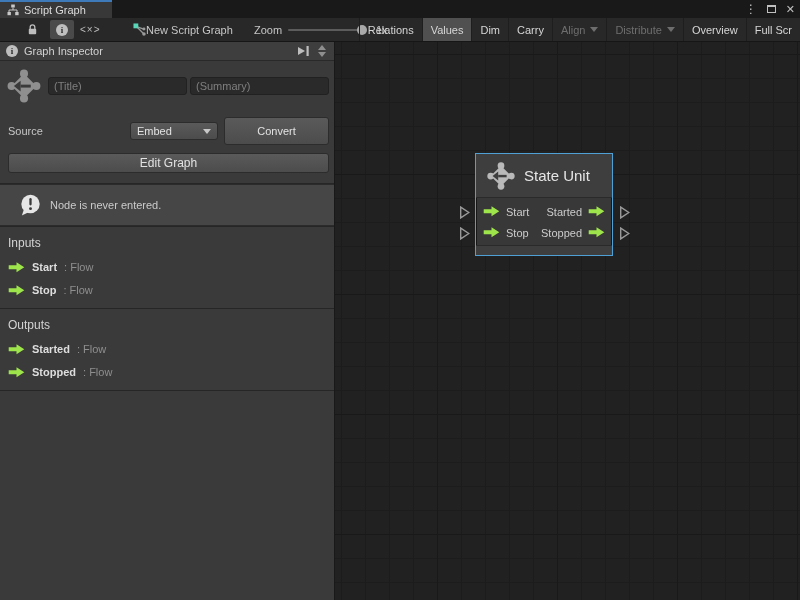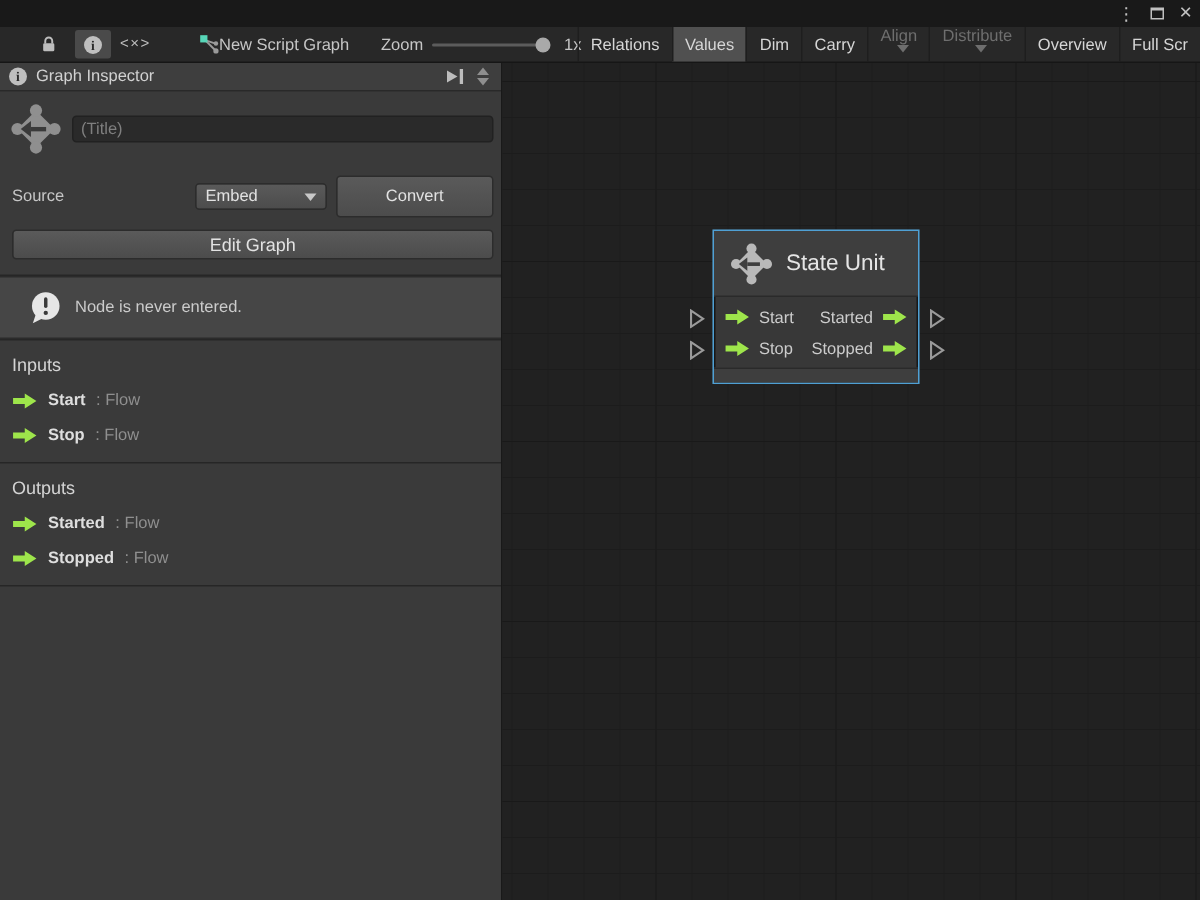--- a/index.html
+++ b/index.html
@@ -20,21 +20,21 @@
   .toolbar { height:24px; background:#282828; border-bottom:1px solid #161616; position:relative; flex:0 0 24px; }
   .tb-item { position:absolute; top:0; height:23px; display:flex; align-items:center; }
   .tb-btn-active { background:#4a4a4a; border-radius:2px; padding:0 6px; top:2px; height:19px; }
   .tb-code { color:#bdbdbd; font-size:10px; letter-spacing:1px; }
   .tb-label { color:#c6c6c6; }
   .tb-track { top:11px; height:2px; background:#5c5c5c; border-radius:1px; }
   .tb-handle { top:7px; width:10px; height:10px; border-radius:50%; background:#a9a9a9; }
   .tb-right { position:absolute; right:0; top:0; height:23px; display:flex; align-items:stretch; }
   .tb-right .rbtn { display:flex; align-items:center; padding:0 8px; border-left:1px solid #1e1e1e; color:#d6d6d6; white-space:nowrap; }
   .tb-right .rbtn.active { background:#505050; }
-  .tb-right .rbtn.disabled { color:#6e6e6e;flex-direction:column; }
+  .tb-right .rbtn.disabled { color:#6e6e6e; }
   .caret { display:inline-block; margin-left:5px; width:0; height:0; border-left:4px solid transparent; border-right:4px solid transparent; border-top:5px solid #6e6e6e; }
 
   
   .main { flex:1; display:flex; min-height:0; }
 
   
   .inspector { width:335px; flex:0 0 335px; background:#3a3a3a; border-right:1px solid #191919; display:flex; flex-direction:column; }
   .insp-header { height:19px; background:#3e3e3e; border-bottom:1px solid #292929; display:flex; align-items:center; padding:0 6px; gap:6px; }
   .insp-title { color:#d2d2d2; flex:1; }
   .info-badge { width:12px; height:12px; border-radius:50%; background:#bfbfbf; color:#2b2b2b; font-weight:bold; font-size:9px; display:flex; align-items:center; justify-content:center; font-family:"Liberation Serif", serif; }
@@ -105,20 +105,31 @@
       <rect x="13" y="14.8" width="9" height="2.6"></rect>
       <polygon points="13,11.3 7,16 13,20.8"></polygon>
     </g>
     <path id="flow-arrow" d="M0 3.6 h8.5 V0.4 L17 5.8 8.5 11.2 V8 H0 z"></path>
   </defs>
 </svg>
 
 <div class="window">
 
   <div class="tabbar">
+    <div class="tab">
+      <svg width="12" height="12" viewBox="0 0 12 12">
+        <g stroke="#c8c8c8" stroke-width="1" fill="none">
+          <path d="M6 3.5 V6 M2 8 V6 H10 V8"></path>
+        </g>
+        <rect x="4.2" y="0.5" width="3.6" height="3" fill="#c8c8c8"></rect>
+        <rect x="0.5" y="8" width="3.4" height="3.2" fill="#c8c8c8"></rect>
+        <rect x="8.2" y="8" width="3.4" height="3.2" fill="#c8c8c8"></rect>
+      </svg>
+      <span>Script Graph</span>
+    </div>
     <div class="win-controls">
       <span class="win-menu">⋮</span>
       <span class="win-max"></span>
       <span class="win-close">✕</span>
     </div>
   </div>
 
   <div class="toolbar">
     <div class="tb-item" style="left:26px">
       <svg width="13" height="13" viewBox="0 0 14 14">
@@ -181,20 +192,21 @@
         </span>
       </div>
 
       <div class="title-block">
         <svg width="36" height="36" viewBox="0 0 32 32">
           <use href="#state-icon" fill="#8f8f8f"></use>
           <use href="#state-arrow" fill="#3a3a3a"></use>
         </svg>
         <div class="title-fields">
           <input class="t-input" placeholder="(Title)" style="">
+          <input class="t-input" placeholder="(Summary)" style="">
         </div>
       </div>
 
       <div class="source-row">
         <span class="source-label">Source</span>
         <div class="dropdown">
           <span class="dd-text">Embed</span>
           <span class="dd-caret"></span>
         </div>
         <div class="btn convert-btn">Convert</div>

